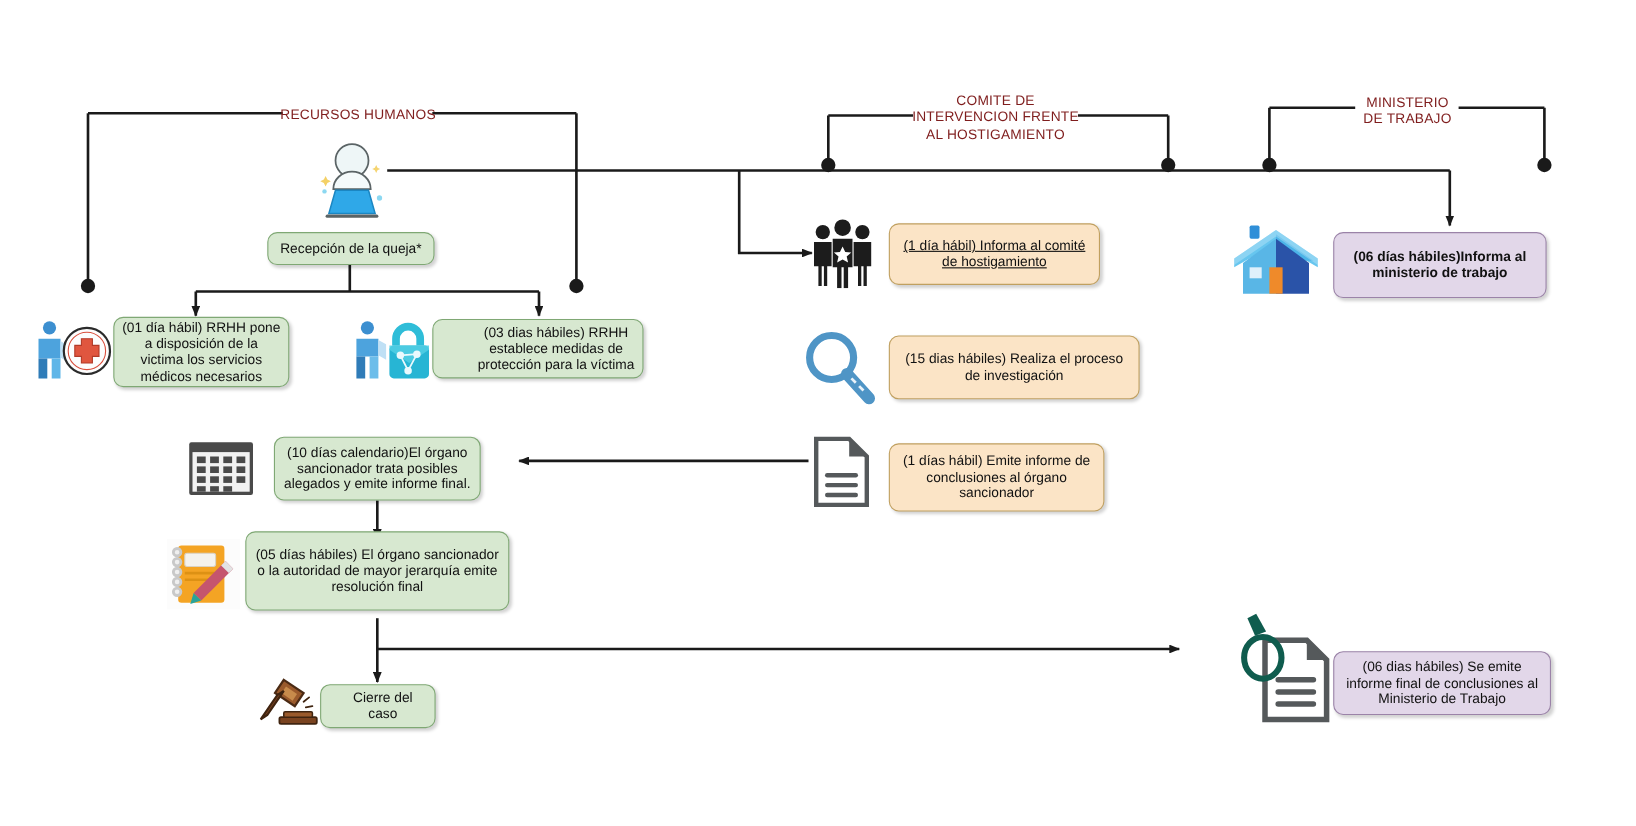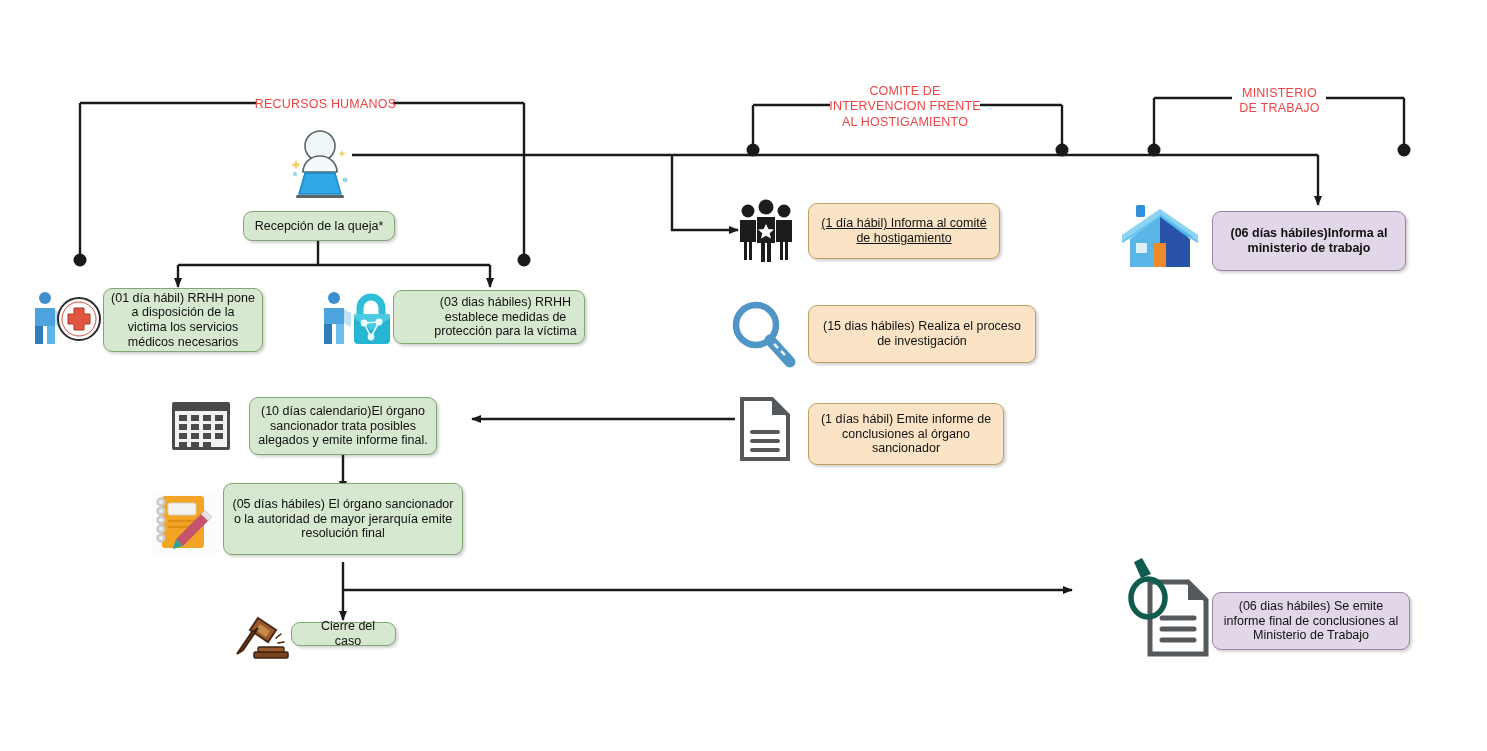--- a/index.html
+++ b/index.html
@@ -27,21 +27,21 @@
     color:#111111;
     padding:4px 7px;
     box-shadow:2px 2px 3px rgba(0,0,0,0.18);
   }
   .node span{display:block;width:100%;}
   .green{background:#d7e8d0;border:1px solid #7fa874;font-size:12.5px;}
   .orange{background:#fbe4c6;border:1px solid #c0a060;font-size:12.5px;}
   .purple{background:#e2d7e9;border:1px solid #9b83a8;font-size:12.5px;}
   .lane-label{
     position:absolute;
-    color:#ef4444;
+    color:#7f1d1d;
     font-size:12.5px;
     text-align:center;
     line-height:1.22;
     letter-spacing:.2px;
   }
   .icon{position:absolute;}
   .icon svg{display:block;}
 </style>
 </head>
 <body>
@@ -329,21 +329,21 @@
   </div>
 
   <div class="node green" style="left:249px;top:397px;width:188px;height:58px;">
     <span>(10 días calendario)El órgano sancionador trata posibles alegados y emite informe final.</span>
   </div>
 
   <div class="node green" style="left:223px;top:483px;width:240px;height:72px;">
     <span>(05 días hábiles) El órgano sancionador o la autoridad de mayor jerarquía emite resolución final</span>
   </div>
 
-  <div class="node green" style="left:291px;top:622px;width:105px;height:24px;padding-left:16px;">
+  <div class="node green" style="left:291px;top:622px;width:105px;height:40px;padding-left:16px;">
     <span>Cierre del caso</span>
   </div>
 
   <div class="node purple" style="left:1212px;top:592px;width:198px;height:58px;">
     <span>(06 dias hábiles) Se emite informe final de conclusiones al Ministerio de Trabajo</span>
   </div>
 
 </div>
 
 </body></html>

